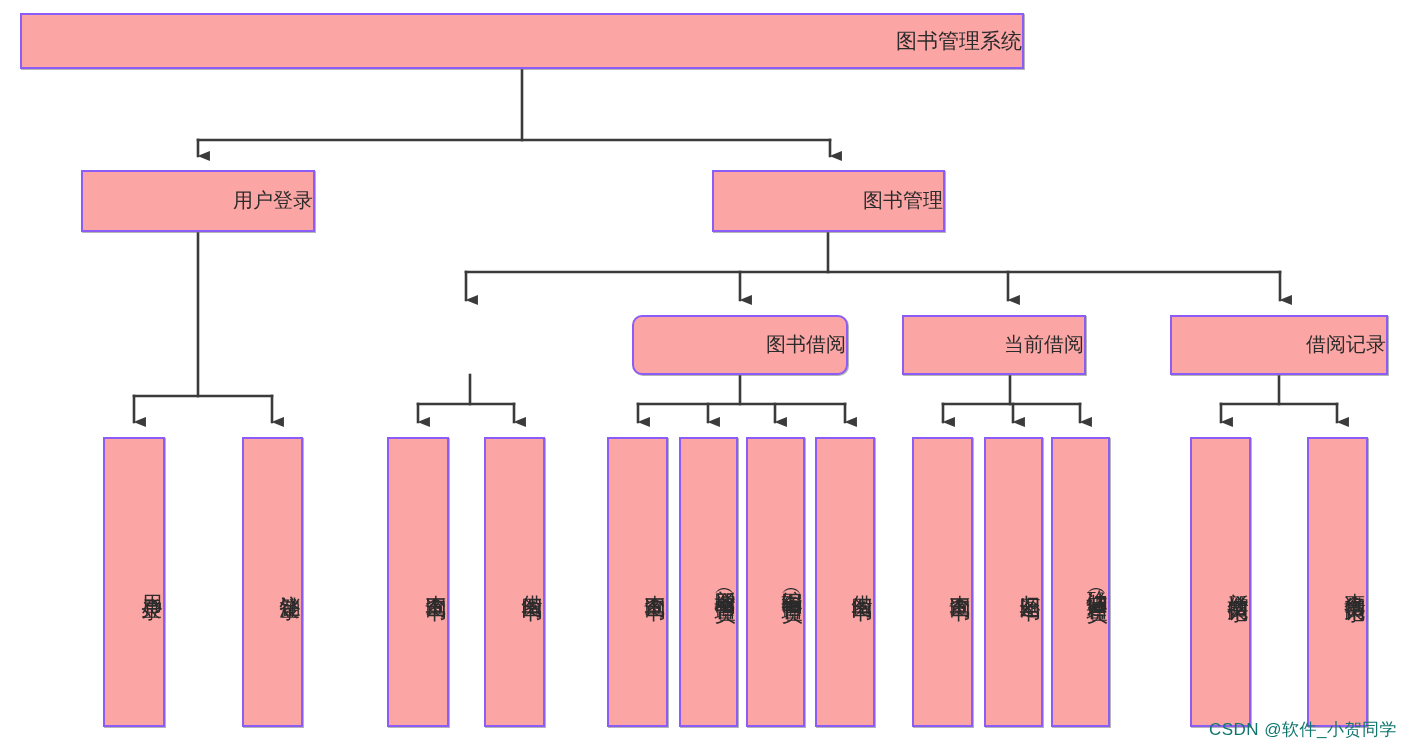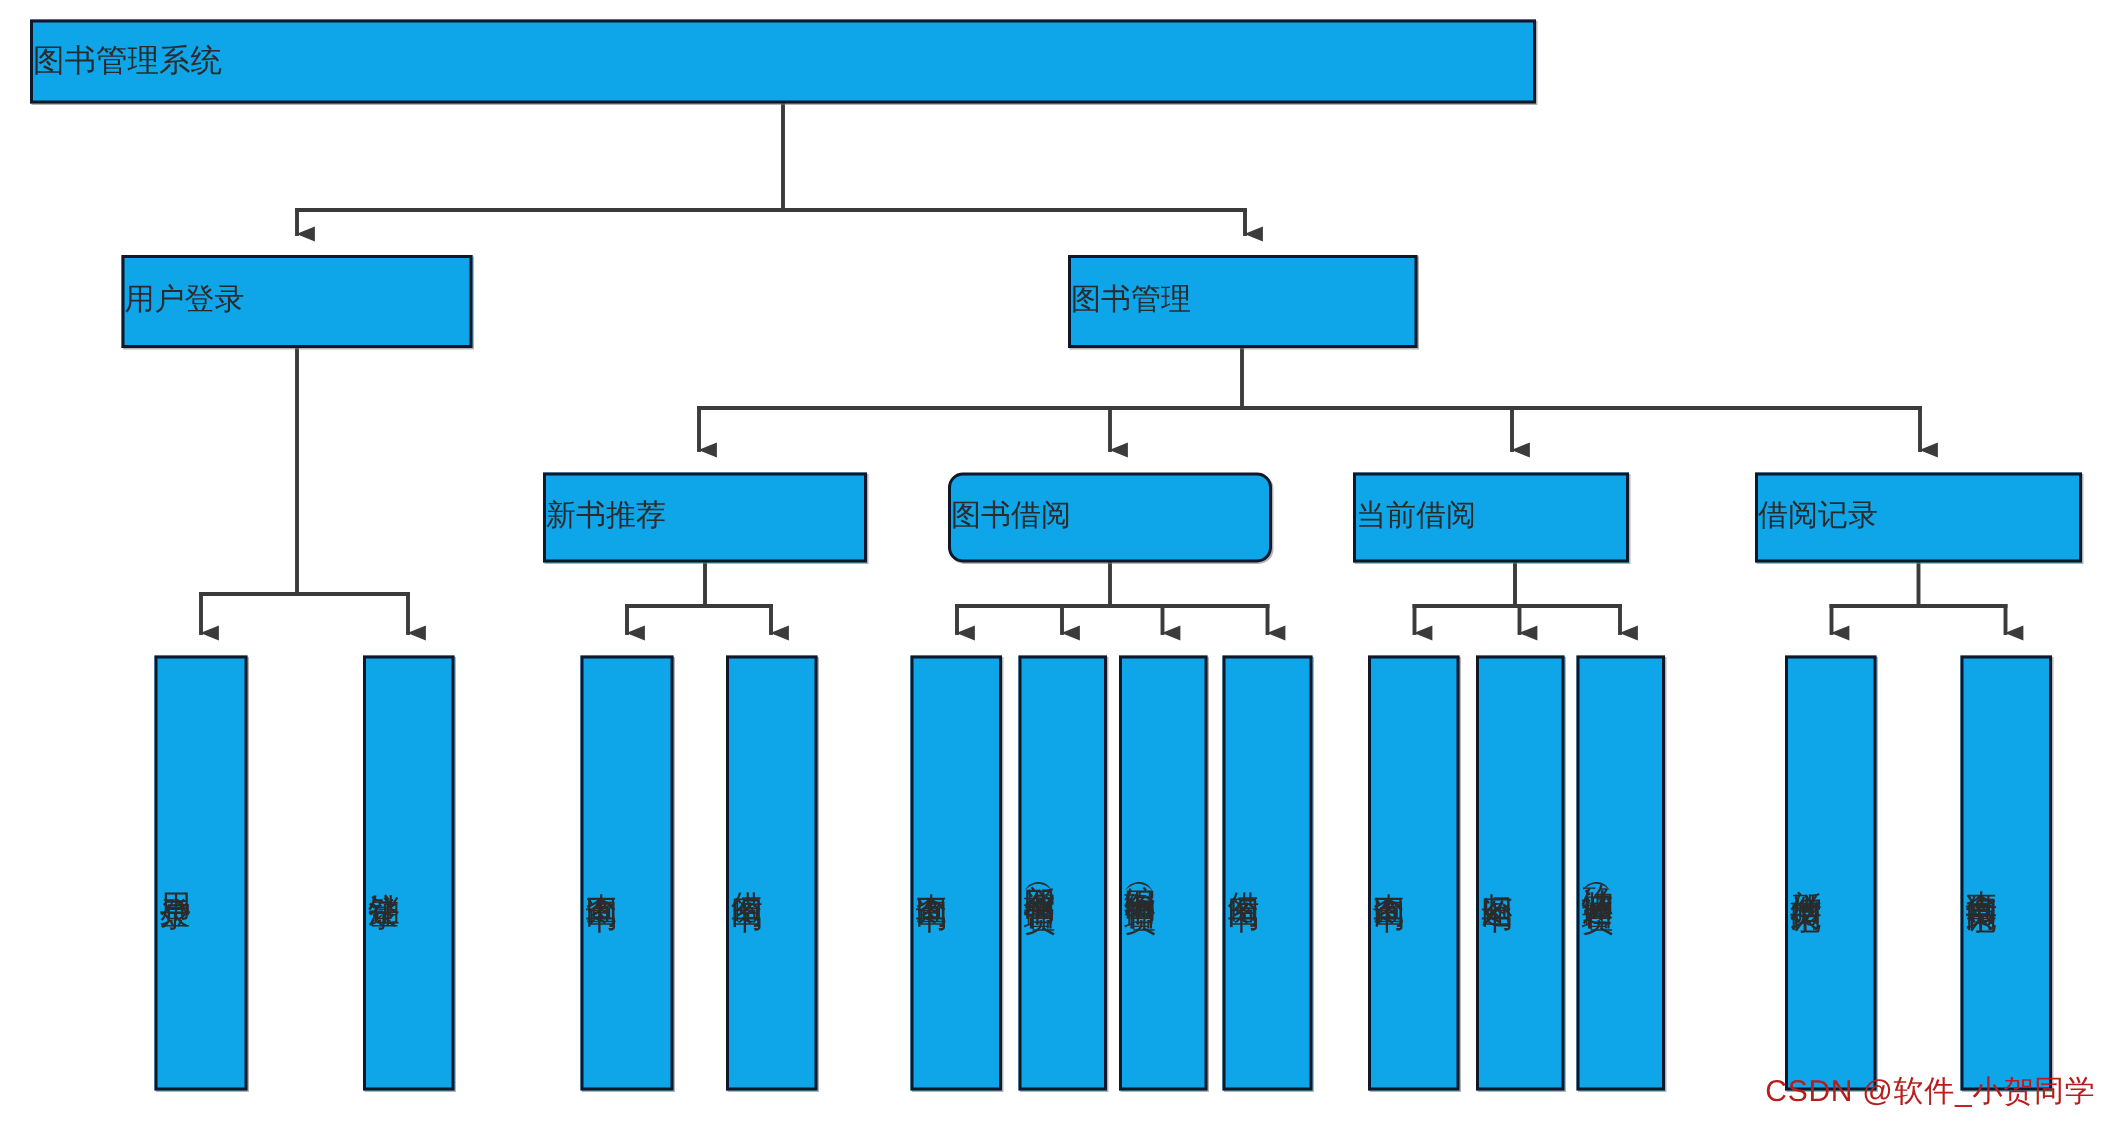--- a/index.html
+++ b/index.html
@@ -9,25 +9,25 @@
     font-family:"Liberation Sans","DejaVu Sans",sans-serif;
     overflow:hidden;
   }
   #stage{position:relative;width:1405px;height:747px;}
 
   svg#wires{position:absolute;left:0;top:0;width:1405px;height:747px;}
 
   .node{
     position:absolute;
     box-sizing:border-box;
-    background:#0ea5e9;
-    border:2px solid #0f172a;
+    background:#fca5a5;
+    border:2px solid #8b5cf6;
     display:flex;
     align-items:center;
-    justify-content:flex-start;
+    justify-content:flex-end;
     color:#2b2b2b;
     box-shadow:1px 1px 0 rgba(120,120,120,.55);
   }
   .node .lbl{
     display:block;
     text-align:center;
     line-height:1.18;
     white-space:nowrap;
   }
   .node.root{font-size:21px;}
@@ -43,22 +43,22 @@
     font-size:21px;
     letter-spacing:2px;
     line-height:1.05;
     white-space:normal;
     max-height:268px;
   }
 
   .watermark{
     position:absolute;
     right:8px;bottom:6px;
-    font-size:20px;
-    color:#b91c1c;
+    font-size:17px;
+    color:#0f766e;
     letter-spacing:.5px;
     user-select:none;
     white-space:nowrap;
   }
 </style>
 </head>
 <body>
 
 <div id="stage">
 
@@ -116,23 +116,20 @@
     <span class="lbl">图书管理系统</span>
   </div>
 
   <div class="node lvl2" style="left:81px;top:170px;width:234px;height:62px;">
     <span class="lbl">用户登录</span>
   </div>
   <div class="node lvl2" style="left:712px;top:170px;width:233px;height:62px;">
     <span class="lbl">图书管理</span>
   </div>
 
-  <div class="node lvl3" style="left:362px;top:315px;width:216px;height:60px;">
-    <span class="lbl">新书推荐</span>
-  </div>
   <div class="node lvl3" style="left:632px;top:315px;width:216px;height:60px;border-radius:10px;">
     <span class="lbl">图书借阅</span>
   </div>
   <div class="node lvl3" style="left:902px;top:315px;width:184px;height:60px;">
     <span class="lbl">当前借阅</span>
   </div>
   <div class="node lvl3" style="left:1170px;top:315px;width:218px;height:60px;">
     <span class="lbl">借阅记录</span>
   </div>
 

